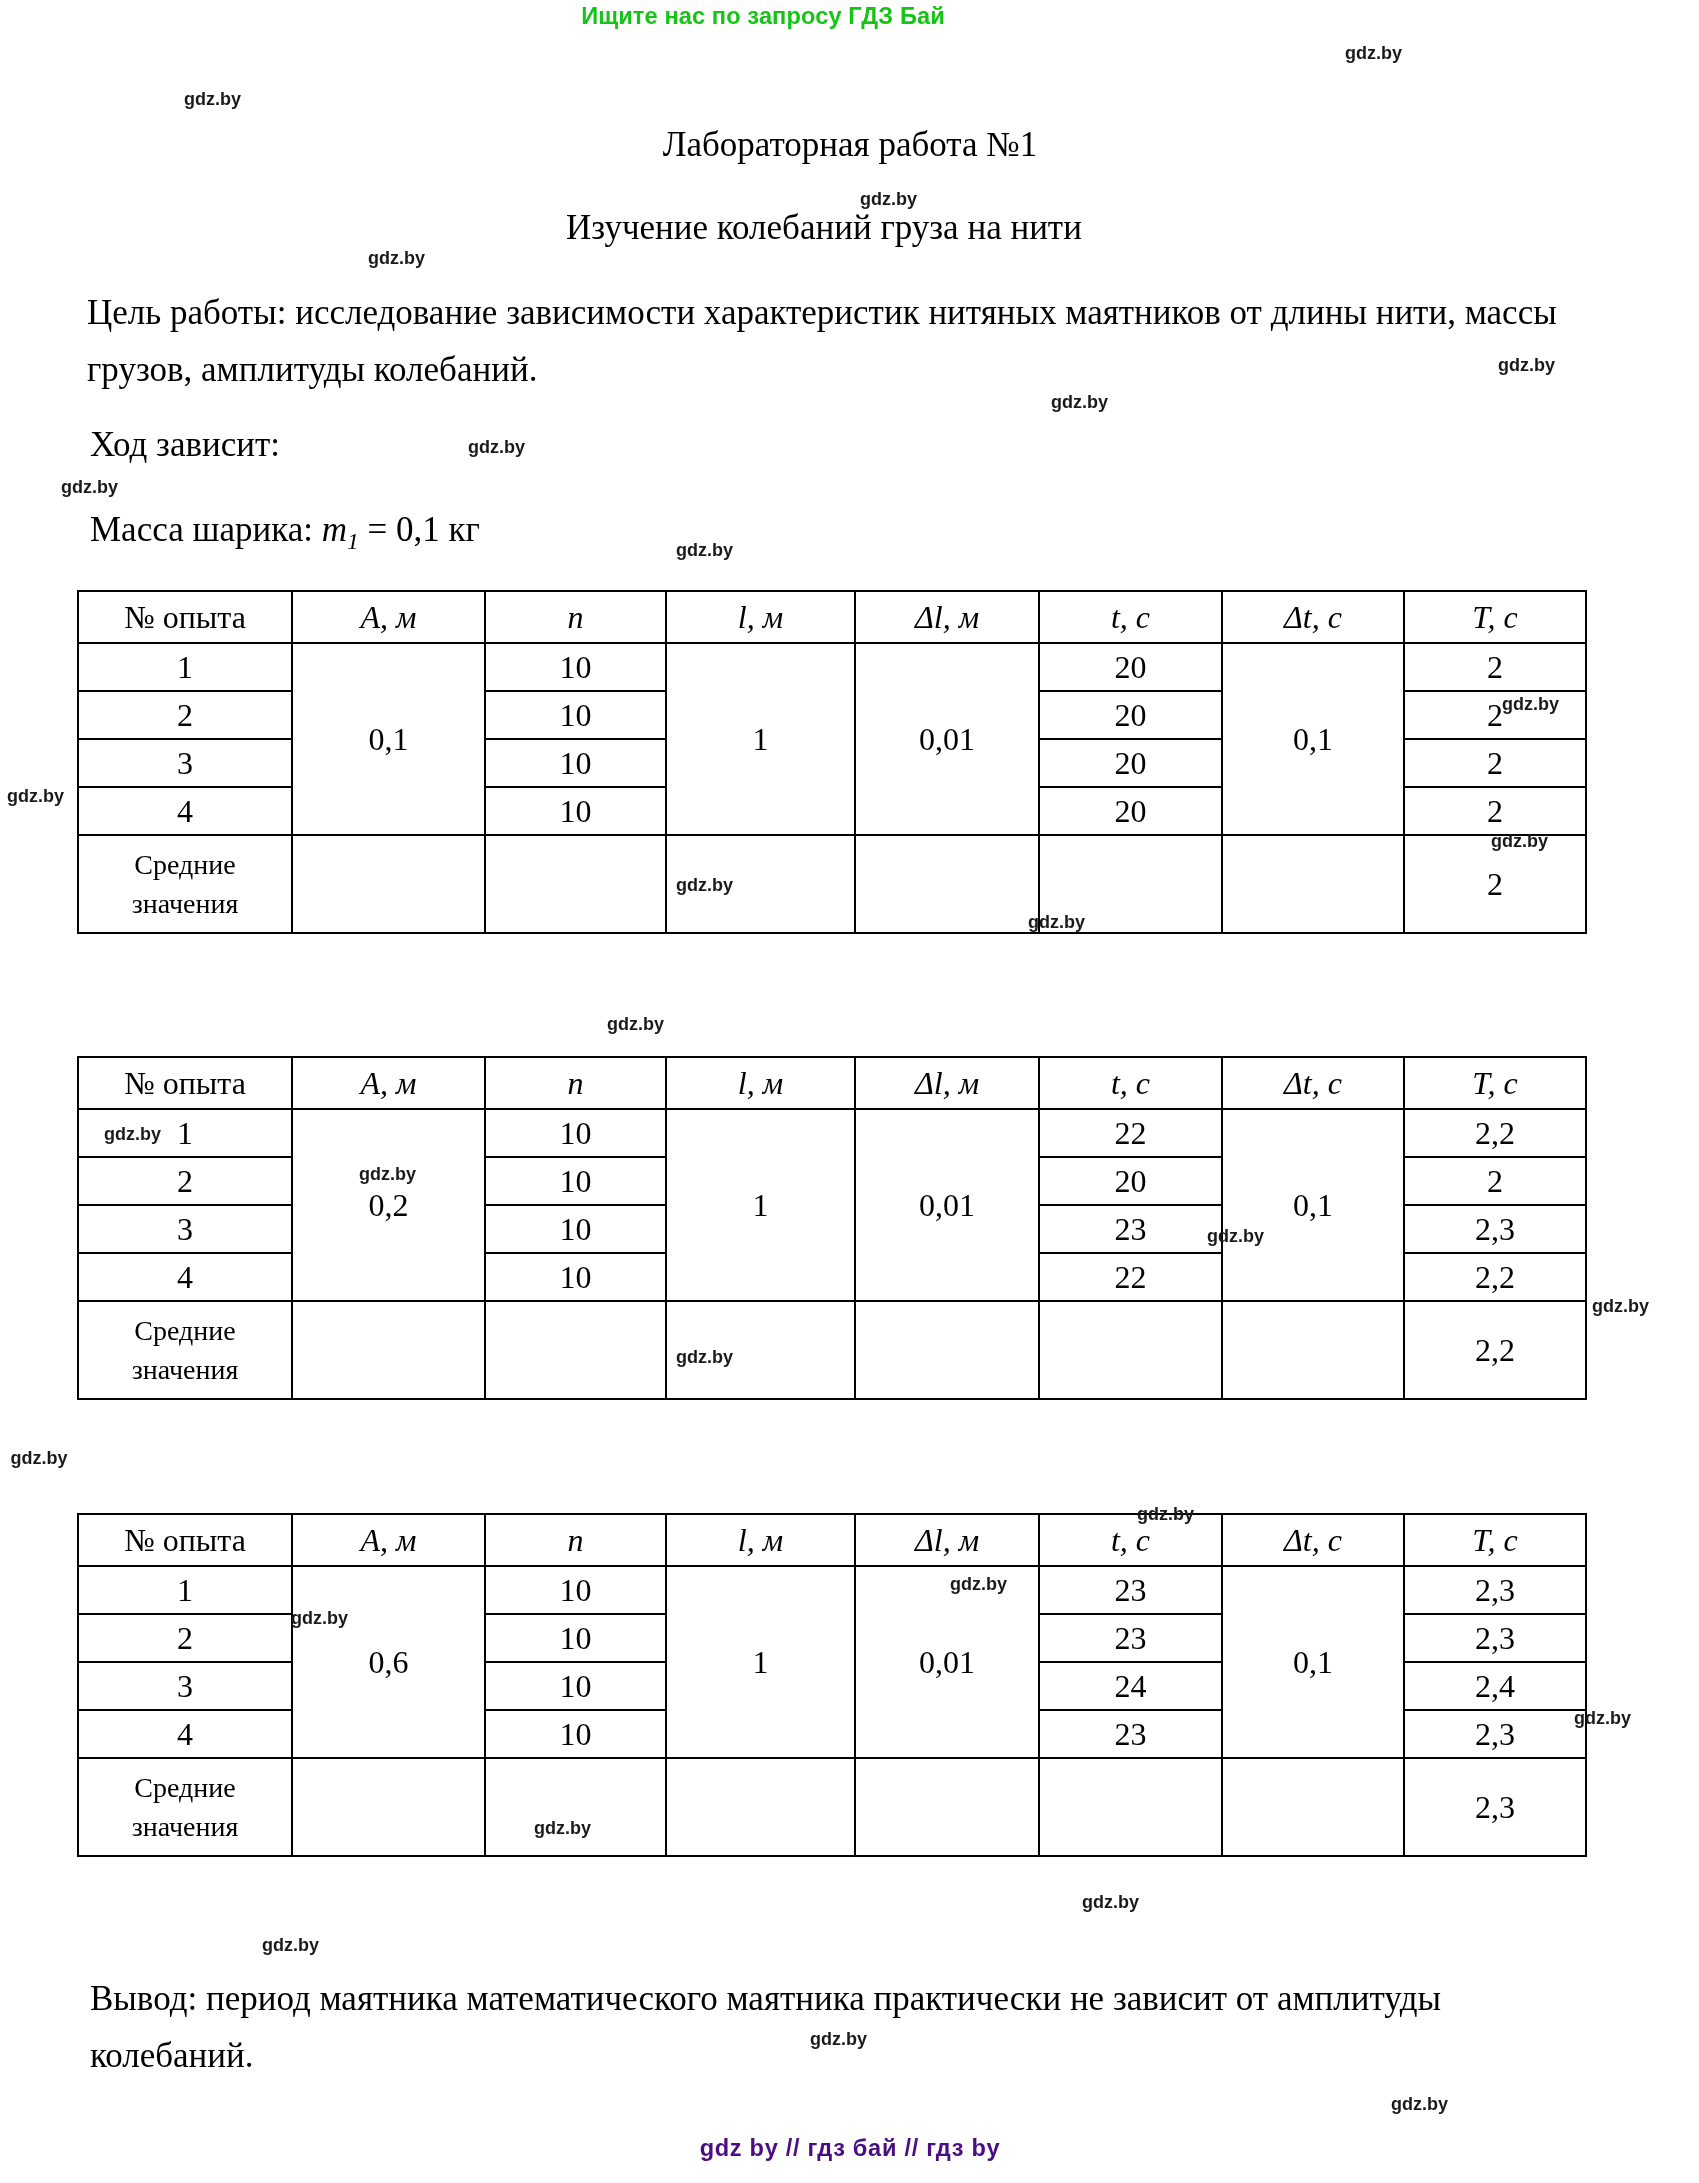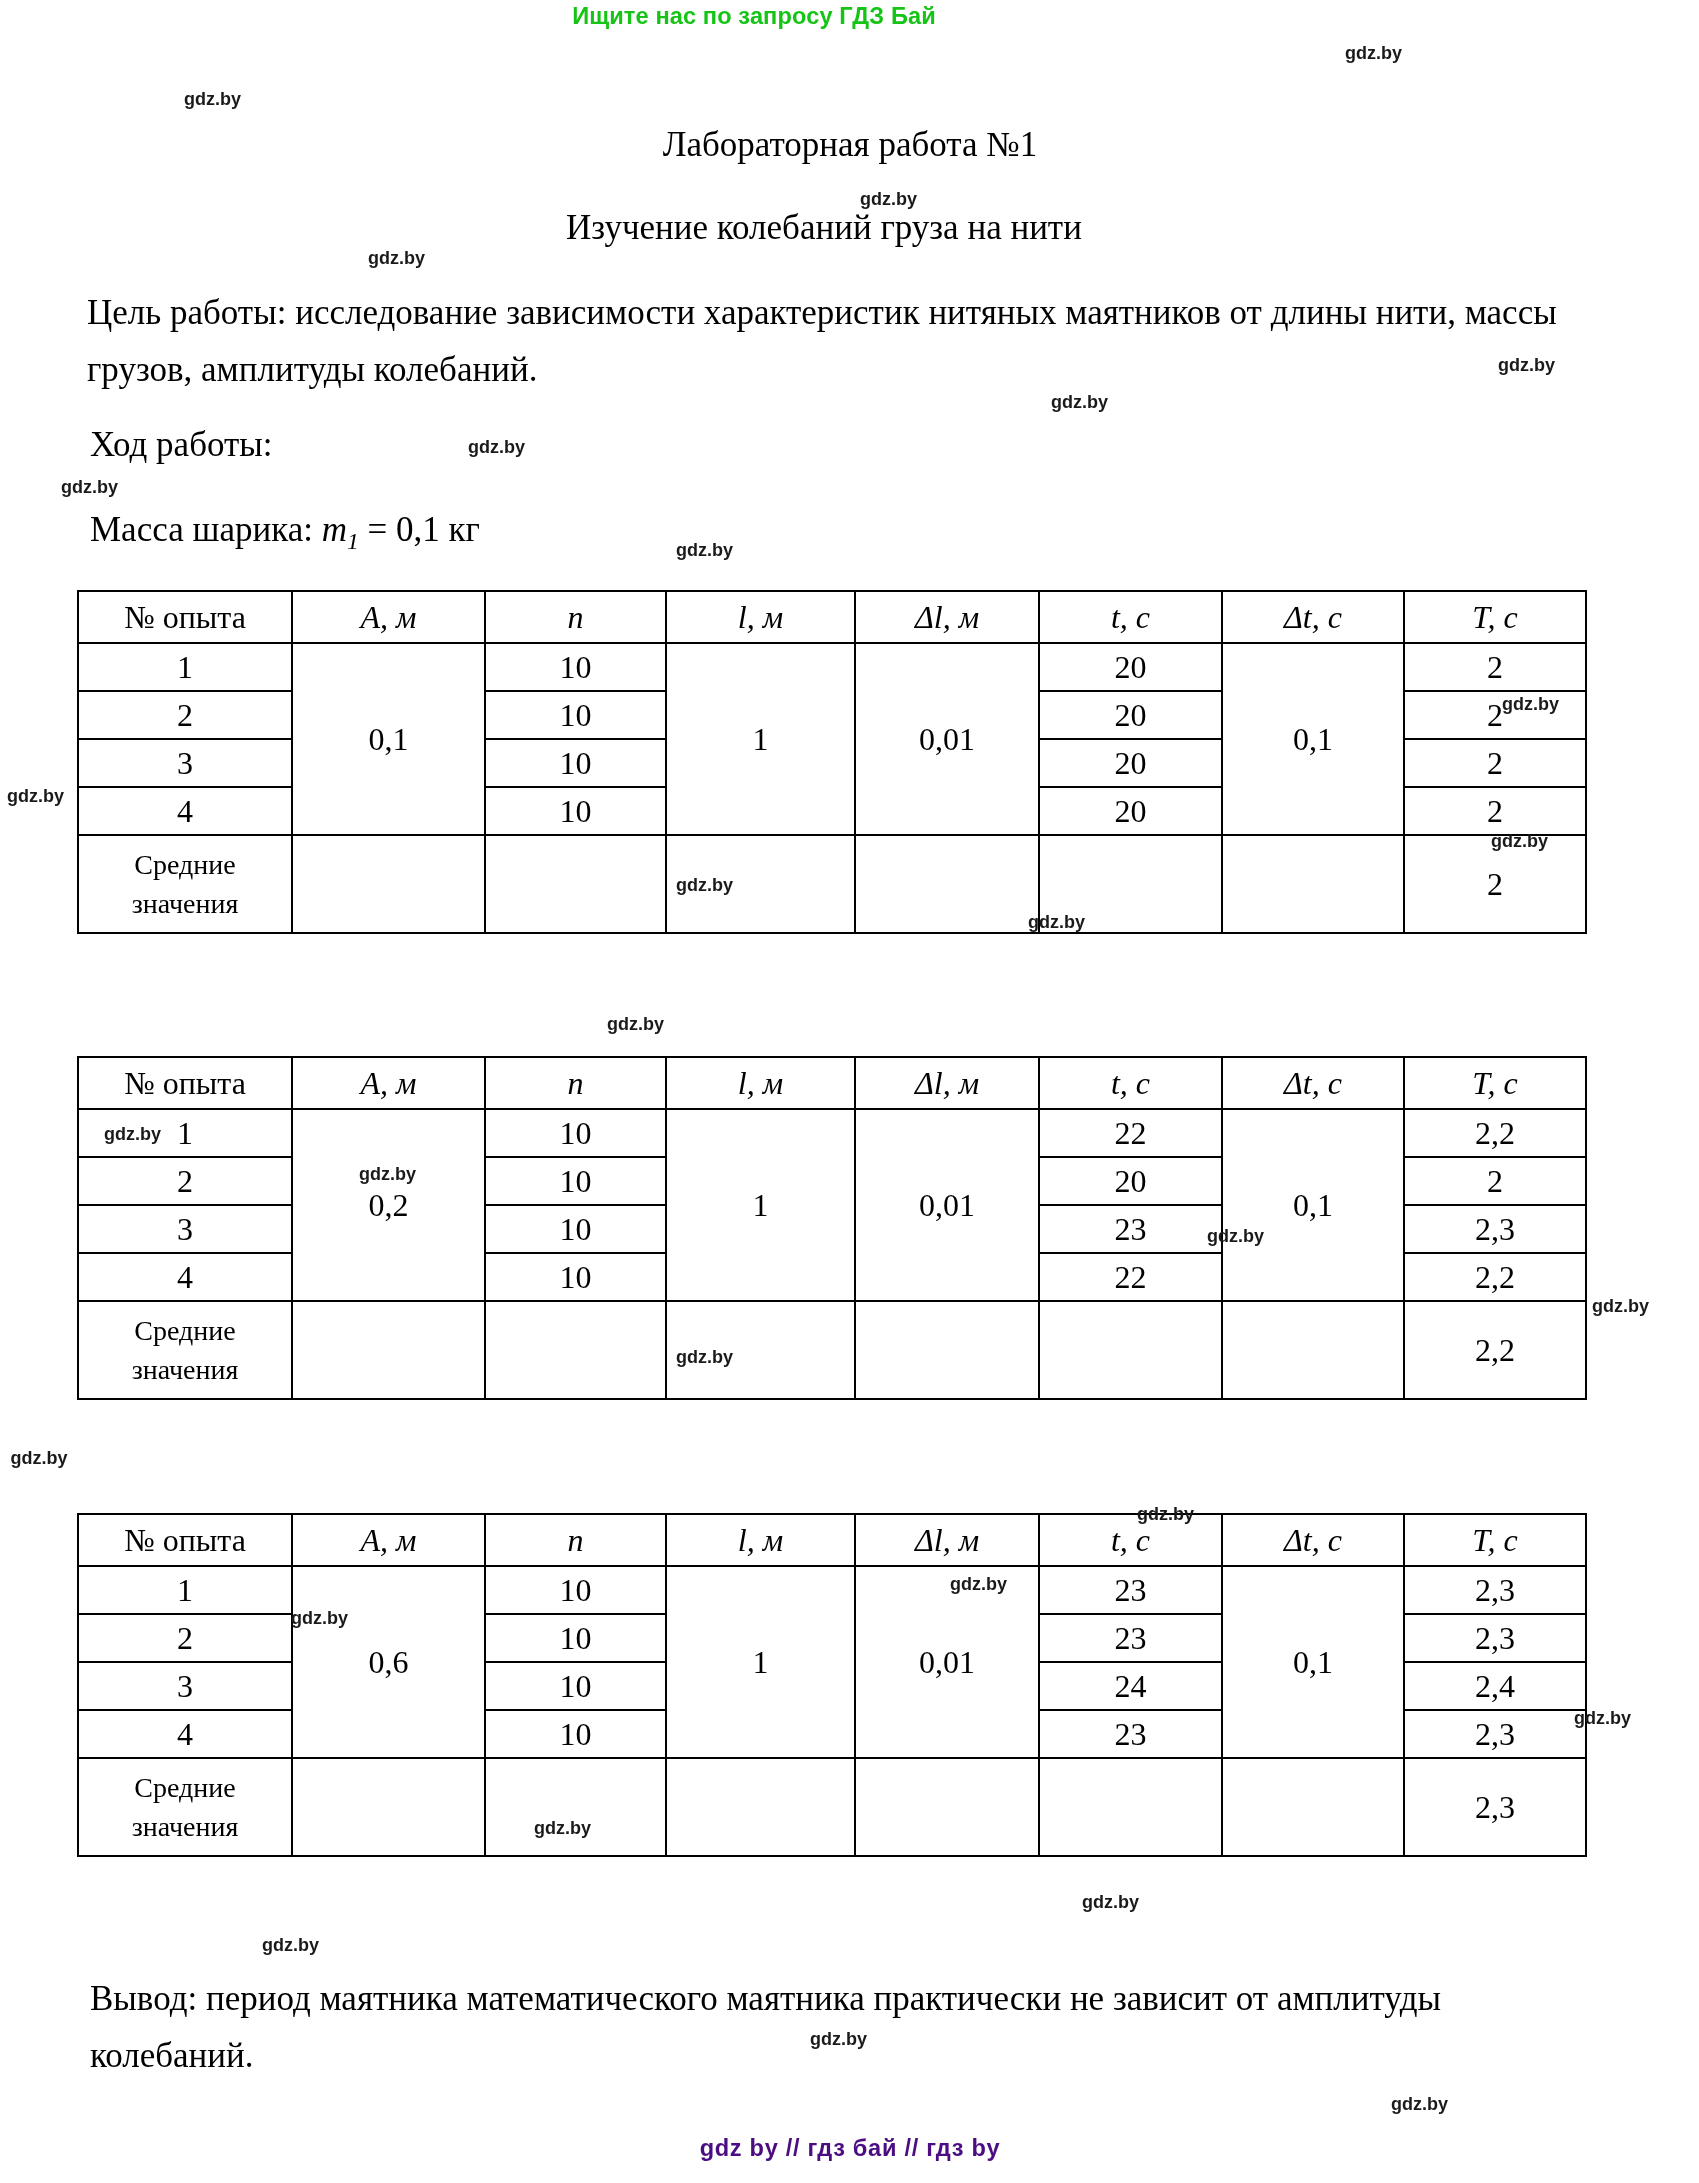--- a/index.html
+++ b/index.html
@@ -21,21 +21,21 @@
     position: absolute;
     font-family: "Liberation Sans", sans-serif;
     font-weight: bold;
     color: #1a1a1a;
     white-space: nowrap;
     pointer-events: none;
   }
 
   .promo-top {
     position: absolute;
-    left: 4px;
+    left: 13px;
     top: 2.8px;
     width: 1500px;
     text-align: center;
     font-family: "Liberation Sans", sans-serif;
     font-weight: bold;
     font-size: 23.6px;
     color: #16c416;
     letter-spacing: 0.1px;
   }
 
@@ -148,21 +148,21 @@
 
 <div class="promo-top">Ищите нас по запросу ГДЗ Бай</div>
 
 <div class="doc">
 
   <div class="title-1">Лабораторная работа №1</div>
   <div class="title-2">Изучение колебаний груза на нити</div>
 
   <div class="para goal"><span>Цель работы:</span><span> исследование зависимости характеристик нитяных маятников от длины нити, массы грузов, амплитуды колебаний.</span></div>
 
-  <div class="para progress-label">Ход работы:</div>
+  <div class="para progress-label">Ход зависит:</div>
 
   <div class="para mass-label"><span>Масса шарика:</span> <span class="ital">m</span><span class="sub">1</span> <span>= 0,1 кг</span></div>
 
   <table class="lab" id="table1">
     <colgroup>
         <col class="c0">
         <col class="c1">
         <col class="c2">
         <col class="c3">
         <col class="c4">

